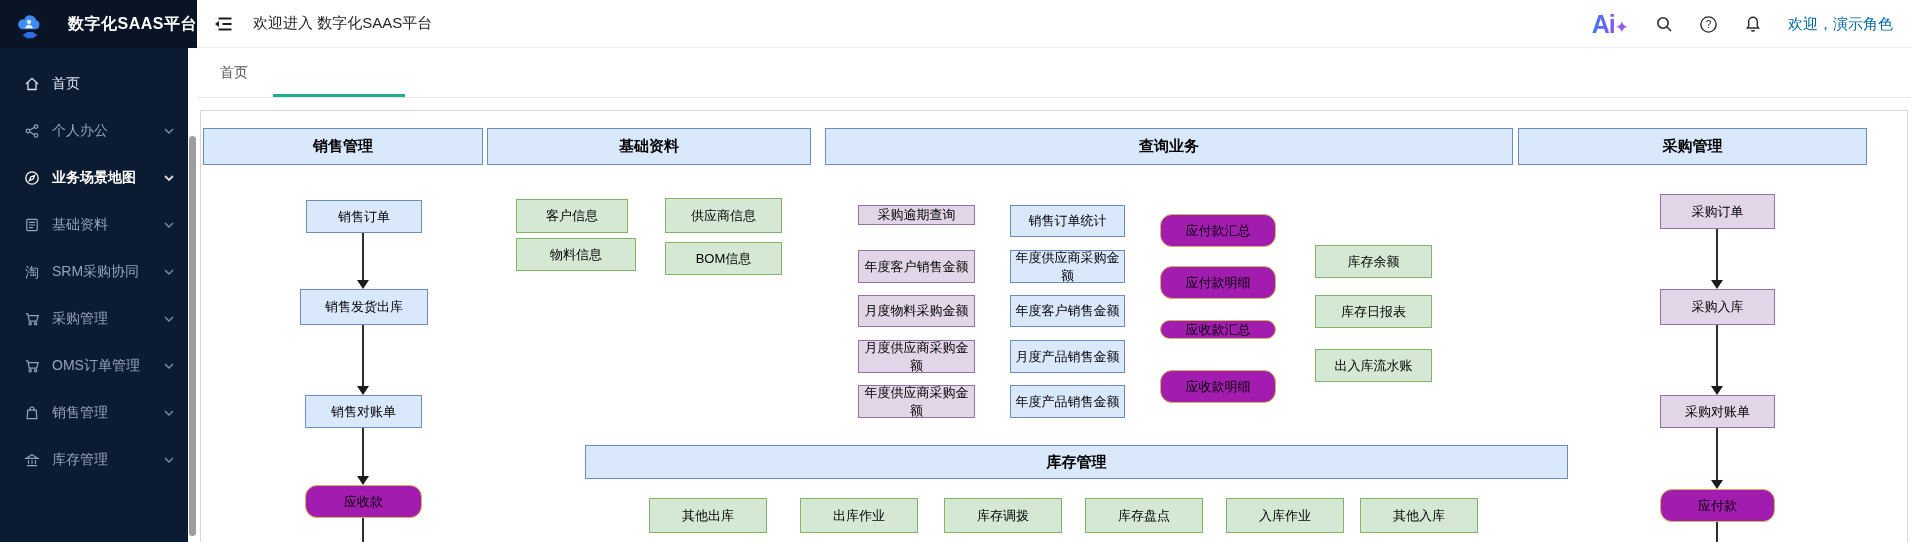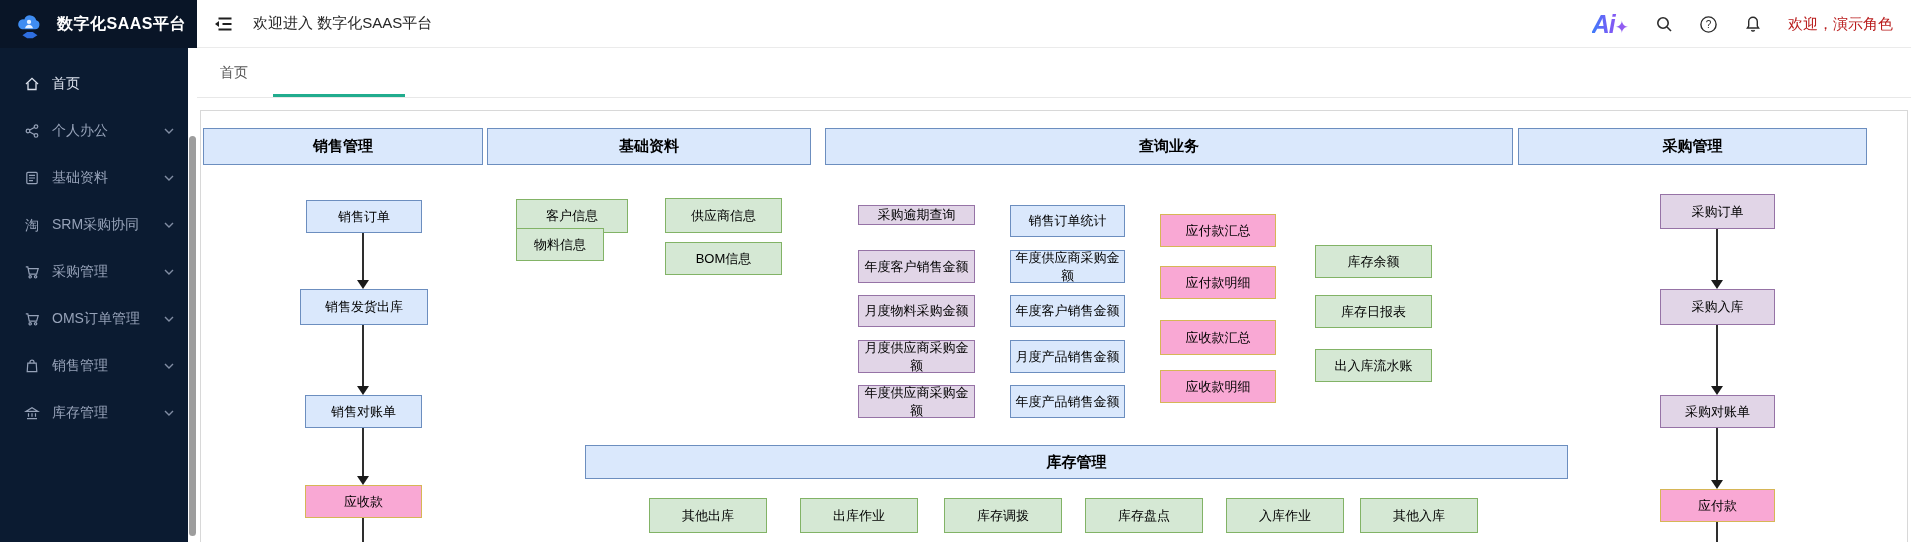--- a/index.html
+++ b/index.html
@@ -3,21 +3,21 @@
 <meta charset="utf-8">
 <style>
   * { margin:0; padding:0; box-sizing:border-box; }
   html,body { width:1911px; height:542px; overflow:hidden; background:#fff;
     font-family:"Liberation Sans","DejaVu Sans",sans-serif; }
   #app { position:relative; width:1911px; height:542px; background:#fff; }
 
   
   .sidebar { position:absolute; left:0; top:0; width:197px; height:542px; background:#0b1b31; z-index:5; }
   .logo-area { position:absolute; left:0; top:0; width:197px; height:48px; background:#091527;
-    display:flex; align-items:center; padding-left:14px; gap:13px; }
+    display:flex; align-items:center; padding-left:14px; gap:24px; }
   .logo-title { color:#fff; font-size:16px; font-weight:bold; letter-spacing:.5px; white-space:nowrap; }
   .menu { position:absolute; left:0; top:48px; width:188px; padding-top:12px; }
   .menu-item { height:47px; display:flex; align-items:center; padding:0 14px 0 24px; gap:12px;
     color:#96a2b8; font-size:14px; cursor:pointer; }
   .menu-item .mi-label { flex:1; white-space:nowrap; }
   .menu-item svg { flex:0 0 auto; }
   .menu-item.first { color:#dde3ee; }
   .menu-item.active { color:#ffffff; font-weight:bold; }
   .tao-glyph { font-size:14px; line-height:1; width:16px; text-align:center; }
   .chev { opacity:.85; }
@@ -26,44 +26,44 @@
   .sb-thumb { position:absolute; right:1px; top:88px; width:7px; height:400px; background:#9d9d9d; border-radius:4px; }
 
   
   .topbar { position:absolute; left:197px; top:0; width:1714px; height:48px; background:#fff;
     border-bottom:1px solid #ebebeb; display:flex; align-items:center; z-index:4; }
   .collapse-btn { margin-left:16px; cursor:pointer; display:flex; align-items:center; }
   .welcome-text { margin-left:18px; font-size:15px; color:#262626; }
   .topbar-right { position:absolute; right:18px; top:0; height:48px; display:flex; align-items:center; gap:26px; }
   .brand { font-size:25px; font-weight:800; letter-spacing:-1px;
     background:linear-gradient(90deg,#3d7bfa,#7b5bf5,#9d5cf0);
-    -webkit-background-clip:text; background-clip:text; color:transparent; white-space:nowrap;font-style:italic; }
+    -webkit-background-clip:text; background-clip:text; color:transparent; white-space:nowrap; }
   .brand .plus { font-size:17px; letter-spacing:0; }
   .tb-icon { cursor:pointer; display:flex; align-items:center; color:#333; }
-  .greeting { font-size:15px; color:#b91c1c; white-space:nowrap; }
+  .greeting { font-size:15px; color:#0369a1; white-space:nowrap; }
 
   
   .tabbar { position:absolute; left:197px; top:48px; width:1714px; height:50px; background:#fff;
     border-bottom:1px solid #e8e8e8; z-index:3; }
   .tab { position:absolute; top:0; height:49px; display:flex; align-items:center; font-size:14px;
     color:#555; cursor:pointer; white-space:nowrap; }
   .tab.t-home { left:23px; }
   .tab.t-active { left:76px; color:#21ac8e; }
   .tab-underline { position:absolute; left:76px; top:46px; width:132px; height:3px; background:#21ac8e; }
 
   
   .panel { position:absolute; left:200px; top:110px; width:1708px; height:440px;
     background:#fff; border:1px solid #d8d8d8; border-bottom:none; z-index:1; }
 
   .node { position:absolute; display:flex; align-items:center; justify-content:center;
     font-size:13px; color:#000; border:1px solid #999; text-align:center; cursor:pointer; z-index:2; }
   .hdr { font-weight:bold; font-size:15px; cursor:default; }
   .n-blue   { background:#dae8fc; border-color:#6c8ebf; }
   .n-green  { background:#d5e8d4; border-color:#82b366; }
-  .n-yellow { background:#f9a8d4; border-color:#d6b656; }
+  .n-yellow { background:#a21caf; border-color:#d6b656;border-radius:12px; }
   .n-purple { background:#e1d5e7; border-color:#9673a6; }
 
   .vline { position:absolute; width:2px; background:#2e2e2e; z-index:1; }
   .ahead { position:absolute; width:0; height:0; border-left:6px solid transparent;
     border-right:6px solid transparent; border-top:9px solid #1a1a1a; z-index:1; }
 </style>
 </head>
 <body>
 
 <div id="app">
@@ -94,20 +94,30 @@
             <circle cx="4" cy="8" r="1.8"></circle>
             <circle cx="12" cy="12.4" r="1.8"></circle>
           <path d="M5.7 7.1l4.6-2.6M5.7 8.9l4.6 2.6"></path>
         </svg>
         <span class="mi-label">个人办公</span>
         <svg class="chev" width="10" height="6" viewBox="0 0 10 6" fill="none" stroke="currentColor" stroke-width="1.4">
             <path d="M1 1l4 4 4-4"></path>
           </svg>
       </div>
 
+      <div class="menu-item active">
+        <svg width="16" height="16" viewBox="0 0 16 16" fill="none" stroke="currentColor" stroke-width="1.3">
+          <circle cx="8" cy="8" r="6.2"></circle>
+            <path d="M10.6 5.4L9.1 9.1 5.4 10.6 6.9 6.9z"></path>
+        </svg>
+        <span class="mi-label">业务场景地图</span>
+        <svg class="chev" width="10" height="6" viewBox="0 0 10 6" fill="none" stroke="currentColor" stroke-width="1.8">
+            <path d="M1 1l4 4 4-4"></path>
+          </svg>
+      </div>
 
       <div class="menu-item">
         <svg width="16" height="16" viewBox="0 0 16 16" fill="none" stroke="currentColor" stroke-width="1.2">
           <rect x="2.8" y="2.4" width="10.4" height="11.2" rx="1"></rect>
             <path d="M5 5.4h6M5 8h6M5 10.6h4"></path>
         </svg>
         <span class="mi-label">基础资料</span>
         <svg class="chev" width="10" height="6" viewBox="0 0 10 6" fill="none" stroke="currentColor" stroke-width="1.4">
             <path d="M1 1l4 4 4-4"></path>
           </svg>
@@ -238,38 +248,38 @@
   <div class="vline" style="left:1716px;top:229px;height:52px"></div>
   <div class="ahead" style="left:1711px;top:280px"></div>
   <div class="vline" style="left:1716px;top:325px;height:62px"></div>
   <div class="ahead" style="left:1711px;top:386px"></div>
   <div class="vline" style="left:1716px;top:428px;height:53px"></div>
   <div class="ahead" style="left:1711px;top:480px"></div>
   <div class="vline" style="left:1716px;top:522px;height:20px"></div>
 
   <div class="node n-green" style="left:516px;top:199px;width:112px;height:34px">客户信息</div>
   <div class="node n-green" style="left:665px;top:198px;width:117px;height:35px">供应商信息</div>
-  <div class="node n-green" style="left:516px;top:228px;width:88px;height:33px">物料信息</div>
+  <div class="node n-green" style="left:516px;top:238px;width:120px;height:33px">物料信息</div>
   <div class="node n-green" style="left:665px;top:242px;width:117px;height:33px">BOM信息</div>
 
   <div class="node n-purple" style="left:858px;top:205px;width:117px;height:20px">采购逾期查询</div>
   <div class="node n-purple" style="left:858px;top:250px;width:117px;height:33px">年度客户销售金额</div>
   <div class="node n-purple" style="left:858px;top:295px;width:117px;height:32px">月度物料采购金额</div>
   <div class="node n-purple" style="left:858px;top:340px;width:117px;height:33px">月度供应商采购金额</div>
   <div class="node n-purple" style="left:858px;top:385px;width:117px;height:33px">年度供应商采购金额</div>
 
   <div class="node n-blue" style="left:1010px;top:205px;width:115px;height:32px">销售订单统计</div>
   <div class="node n-blue" style="left:1010px;top:250px;width:115px;height:33px">年度供应商采购金额</div>
   <div class="node n-blue" style="left:1010px;top:295px;width:115px;height:32px">年度客户销售金额</div>
   <div class="node n-blue" style="left:1010px;top:340px;width:115px;height:33px">月度产品销售金额</div>
   <div class="node n-blue" style="left:1010px;top:385px;width:115px;height:33px">年度产品销售金额</div>
 
   <div class="node n-yellow" style="left:1160px;top:214px;width:116px;height:33px">应付款汇总</div>
   <div class="node n-yellow" style="left:1160px;top:266px;width:116px;height:33px">应付款明细</div>
-  <div class="node n-yellow" style="left:1160px;top:320px;width:116px;height:35px">应收款汇总</div>
+  <div class="node n-yellow" style="left:1160px;top:320px;width:116px;height:19px">应收款汇总</div>
   <div class="node n-yellow" style="left:1160px;top:370px;width:116px;height:33px">应收款明细</div>
 
   <div class="node n-green" style="left:1315px;top:245px;width:117px;height:33px">库存余额</div>
   <div class="node n-green" style="left:1315px;top:295px;width:117px;height:33px">库存日报表</div>
   <div class="node n-green" style="left:1315px;top:349px;width:117px;height:33px">出入库流水账</div>
 
   <div class="node n-blue hdr" style="left:585px;top:445px;width:983px;height:34px">库存管理</div>
   <div class="node n-green" style="left:649px;top:498px;width:118px;height:35px">其他出库</div>
   <div class="node n-green" style="left:800px;top:498px;width:118px;height:35px">出库作业</div>
   <div class="node n-green" style="left:944px;top:498px;width:118px;height:35px">库存调拨</div>

